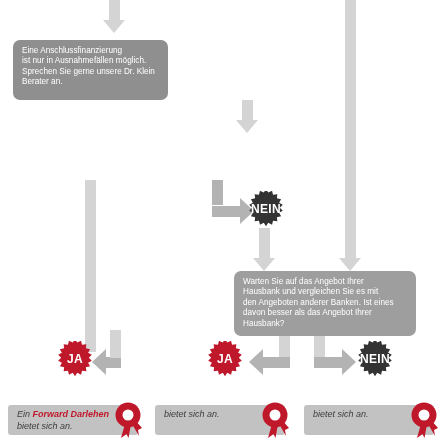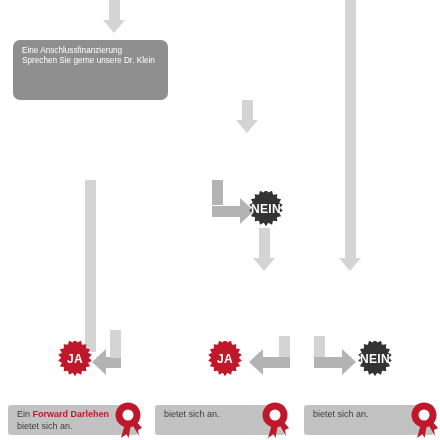--- a/index.html
+++ b/index.html
@@ -28,21 +28,21 @@
         padding:6px 9px 6px 9px;box-sizing:border-box;}
   .node.q{background:#9e9e9e;}
   .node.intro{background:#8f8f8f;}
 
   
   .result{position:absolute;background:#c2c2c2;border-radius:3px;
           height:30px;box-sizing:border-box;
           padding:4px 30px 4px 9px;color:#3d3d3d;font-size:9px;
           line-height:11.5px;}
   .result b{color:#c0182b;font-weight:bold;}
-  .result .ln{display:block;white-space:nowrap;}
+  .result .ln{display:block;white-space:nowrap;font-style:italic;}
 
   
   .seal{position:absolute;width:36px;height:36px;
         display:flex;align-items:center;justify-content:center;
         font-size:12px;font-weight:bold;color:#ffffff;letter-spacing:.3px;}
   .seal svg{position:absolute;left:0;top:0;width:36px;height:36px;}
   .seal span{position:relative;z-index:2;}
 
   
   .rosette{position:absolute;width:28px;height:36px;}
@@ -76,24 +76,33 @@
   <div class="vline" style="left:279px;top:336px;width:11px;height:22px;"></div>
   <div class="hline" style="left:262px;top:357px;width:28px;height:11px;"></div>
   <div class="arrow-left" style="left:249px;top:349px;"></div>
 
   <div class="vline" style="left:314px;top:336px;width:11px;height:22px;"></div>
   <div class="hline" style="left:314px;top:357px;width:28px;height:11px;"></div>
   <div class="arrow-right" style="left:342px;top:349px;"></div>
 
   <div class="node intro" style="left:13px;top:40px;width:155px;height:60px;">
     <div>Eine Anschlussfinanzierung</div>
+    <div>ist nur in Ausnahmefällen möglich.</div>
     <div>Sprechen Sie gerne unsere Dr. Klein</div>
+    <div>Berater an.</div>
   </div>
 
 
+  <div class="node q" style="left:234px;top:271px;width:182px;height:65px;">
+    <div>Warten Sie auf das Angebot Ihrer</div>
+    <div>Hausbank und vergleichen Sie es mit</div>
+    <div>den Angeboten anderer Banken. Ist eines</div>
+    <div>davon besser als das Angebot Ihrer</div>
+    <div>Hausbank?</div>
+  </div>
 
   <div class="seal" style="left:248px;top:191px;">
     <svg viewBox="0 0 100 100">
       <polygon points="50,2 56.2,12.3 66.8,6.8 69.5,18.5 81.5,17.2 80.2,29.2 91.9,31.9 86.4,42.5 96.7,48.7 88.4,57.5 96.7,66.3 86.4,72.5 91.9,83.1 80.2,85.8 81.5,97.8 69.5,96.5 66.8,108.2 56.2,102.7 50,113 43.8,102.7 33.2,108.2 30.5,96.5 18.5,97.8 19.8,85.8 8.1,83.1 13.6,72.5 3.3,66.3 11.6,57.5 3.3,48.7 13.6,42.5 8.1,31.9 19.8,29.2 18.5,17.2 30.5,18.5 33.2,6.8 43.8,12.3" fill="#333333" transform="translate(0,-7) scale(1,0.93)"></polygon>
     </svg>
     <span>NEIN</span>
   </div>
 
   <div class="seal" style="left:57px;top:341px;">
     <svg viewBox="0 0 100 100">

